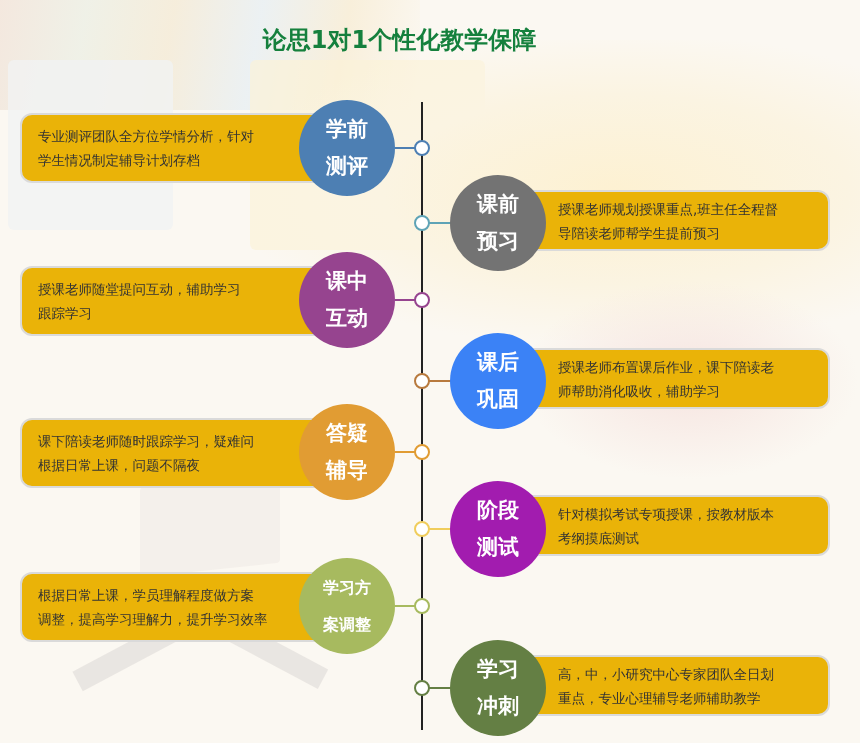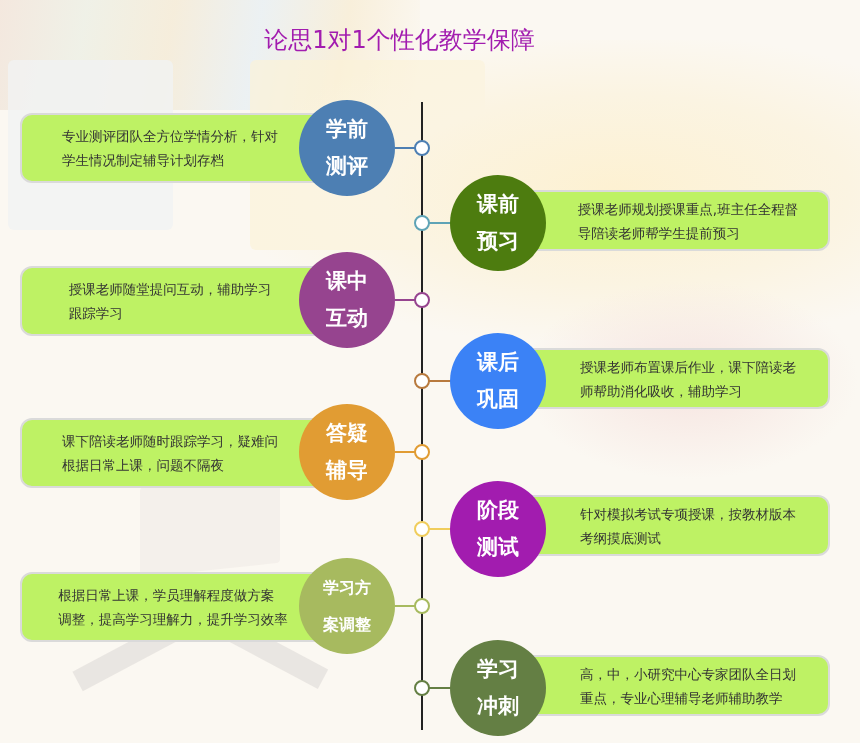--- a/index.html
+++ b/index.html
@@ -15,30 +15,30 @@
     background: linear-gradient(100deg, #f3e6dc 0%, #eef0e6 20%, #f5ecd9 40%, #eaf0f3 60%, #f8eed8 80%, #fbf8f2 100%); opacity:0.9; }
   .bg .cup { position:absolute; left:8px; top:60px; width:165px; height:170px; background:#f1f3f3; border-radius:6px; opacity:0.8; }
   .bg .cup2 { position:absolute; left:250px; top:60px; width:235px; height:190px; background:#fbf2d8; border-radius:6px; opacity:0.7; }
   .bg .red { position:absolute; left:520px; top:280px; width:340px; height:200px;
     background: radial-gradient(ellipse at 50% 50%, #f6e4e0 0%, rgba(251,248,242,0) 70%); }
   .bg .block { position:absolute; left:140px; top:480px; width:140px; height:90px; background:#f3ede9; border-radius:4px; opacity:0.8; transform:skewY(-6deg); }
   .bg .letterA1 { position:absolute; left:70px; top:640px; width:130px; height:22px; background:#e5e1dd; transform:rotate(-28deg); opacity:0.8; }
   .bg .letterA2 { position:absolute; left:210px; top:640px; width:120px; height:22px; background:#e5e1dd; transform:rotate(28deg); opacity:0.8; }
 
   .title { position:absolute; left:0; width:799px; top:24px; text-align:center;
-    font-size:24px; font-weight:normal; color:#a21caf; letter-spacing:0px; }
+    font-size:24px; font-weight:bold; color:#15803d; letter-spacing:0px; }
 
   .line { position:absolute; left:421px; width:2px; top:102px; height:628px; background:#222; }
 
   .node { position:absolute; width:16px; height:16px; border-radius:50%; background:#fff;
     border:2px solid #4f81b6; box-sizing:border-box; margin-left:-8px; margin-top:-8px; }
   .conn { position:absolute; height:2px; }
 
-  .box { position:absolute; background:#bef264; border:2px solid #dadada; border-radius:12px; box-sizing:border-box;
-    font-size:13.5px; line-height:24px; color:#333; display:flex; align-items:center;justify-content:center; }
+  .box { position:absolute; background:#eab308; border:2px solid #dadada; border-radius:12px; box-sizing:border-box;
+    font-size:13.5px; line-height:24px; color:#333; display:flex; align-items:center; }
   .box.left { left:20px; width:310px; height:70px; padding-left:16px; padding-right:26px; }
   .box.right { left:520px; width:310px; height:61px; padding-left:36px; padding-right:10px; }
   .box .txt { white-space:pre-line; }
 
   .circ { position:absolute; width:96px; height:96px; border-radius:50%; margin-left:-48px; margin-top:-48px;
     color:#fff; font-size:21px; font-weight:bold; line-height:37px; display:flex; align-items:center; justify-content:center;
     text-align:center; white-space:pre-line; }
 </style>
 </head>
 <body>
@@ -65,21 +65,21 @@
 <div class="conn" style="left:395px;top:147px;width:27px;background:#4d7fb3"></div>
 <div class="circ" style="left:347px;top:148px;background:#4d7fb3">学前
 测评</div>
 <div class="node" style="left:422px;top:148px;border-color:#4d7fb3"></div>
 
 <div class="box right" style="top:190px">
   <span class="txt">授课老师规划授课重点,班主任全程督
 导陪读老师帮学生提前预习</span>
 </div>
 <div class="conn" style="left:422px;top:222px;width:30px;background:#5ea3b6"></div>
-<div class="circ" style="left:498px;top:223px;background:#4d7c0f">课前
+<div class="circ" style="left:498px;top:223px;background:#737373">课前
 预习</div>
 <div class="node" style="left:422px;top:223px;border-color:#5ea3b6"></div>
 
 <div class="box left" style="top:266px">
   <span class="txt">授课老师随堂提问互动，辅助学习
 跟踪学习</span>
 </div>
 <div class="conn" style="left:395px;top:299px;width:27px;background:#96448f"></div>
 <div class="circ" style="left:347px;top:300px;background:#96448f">课中
 互动</div>

